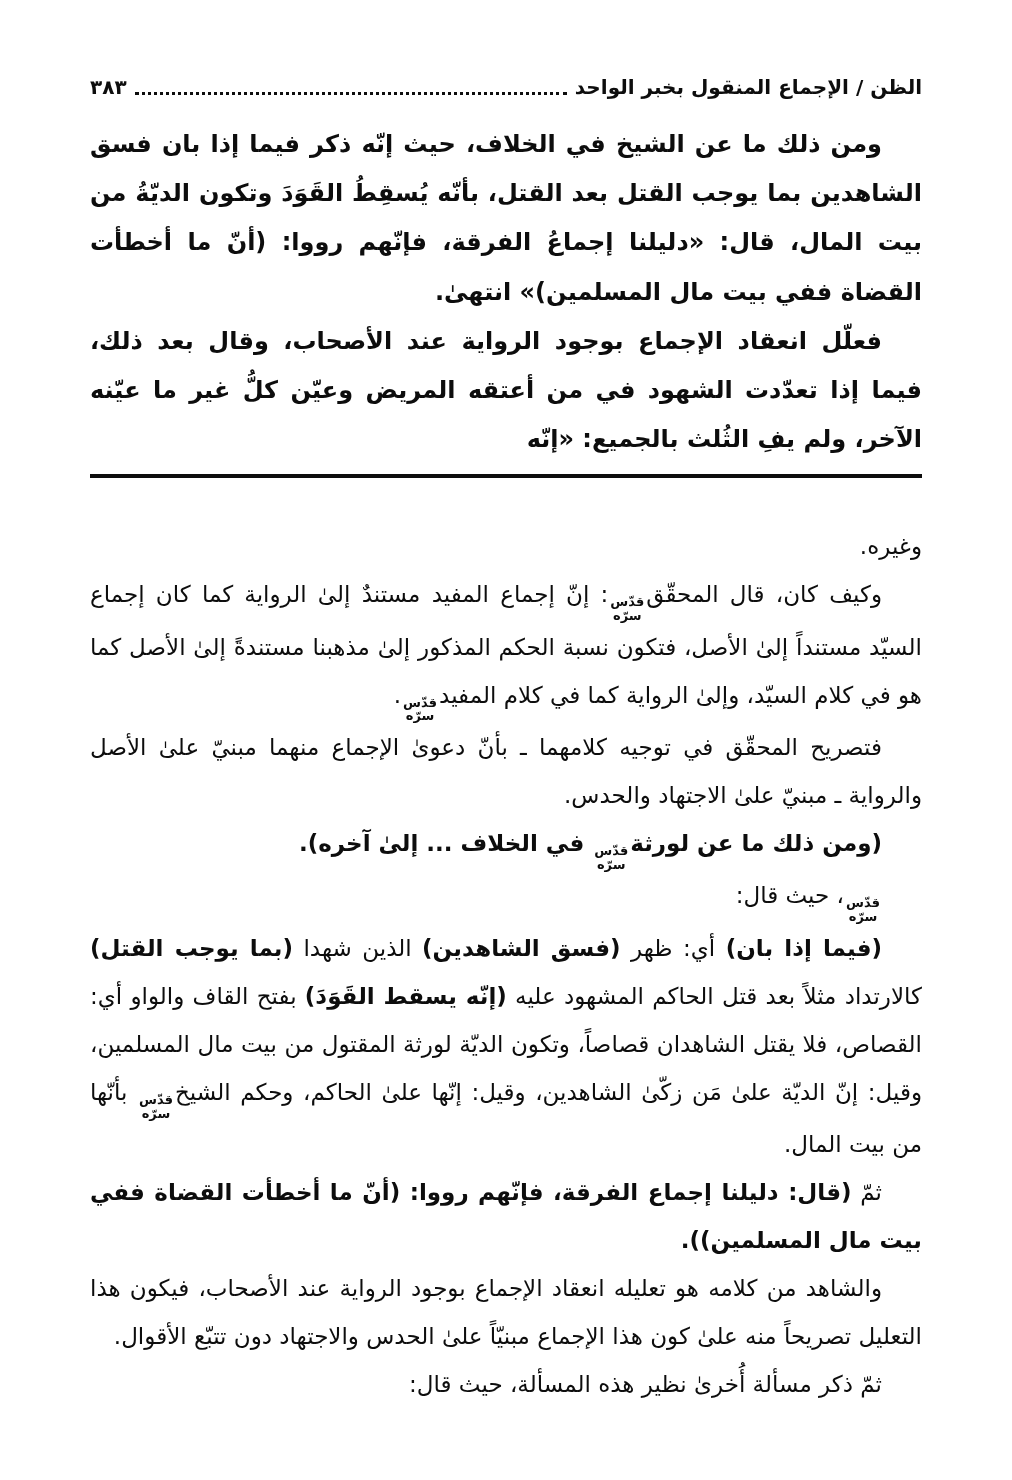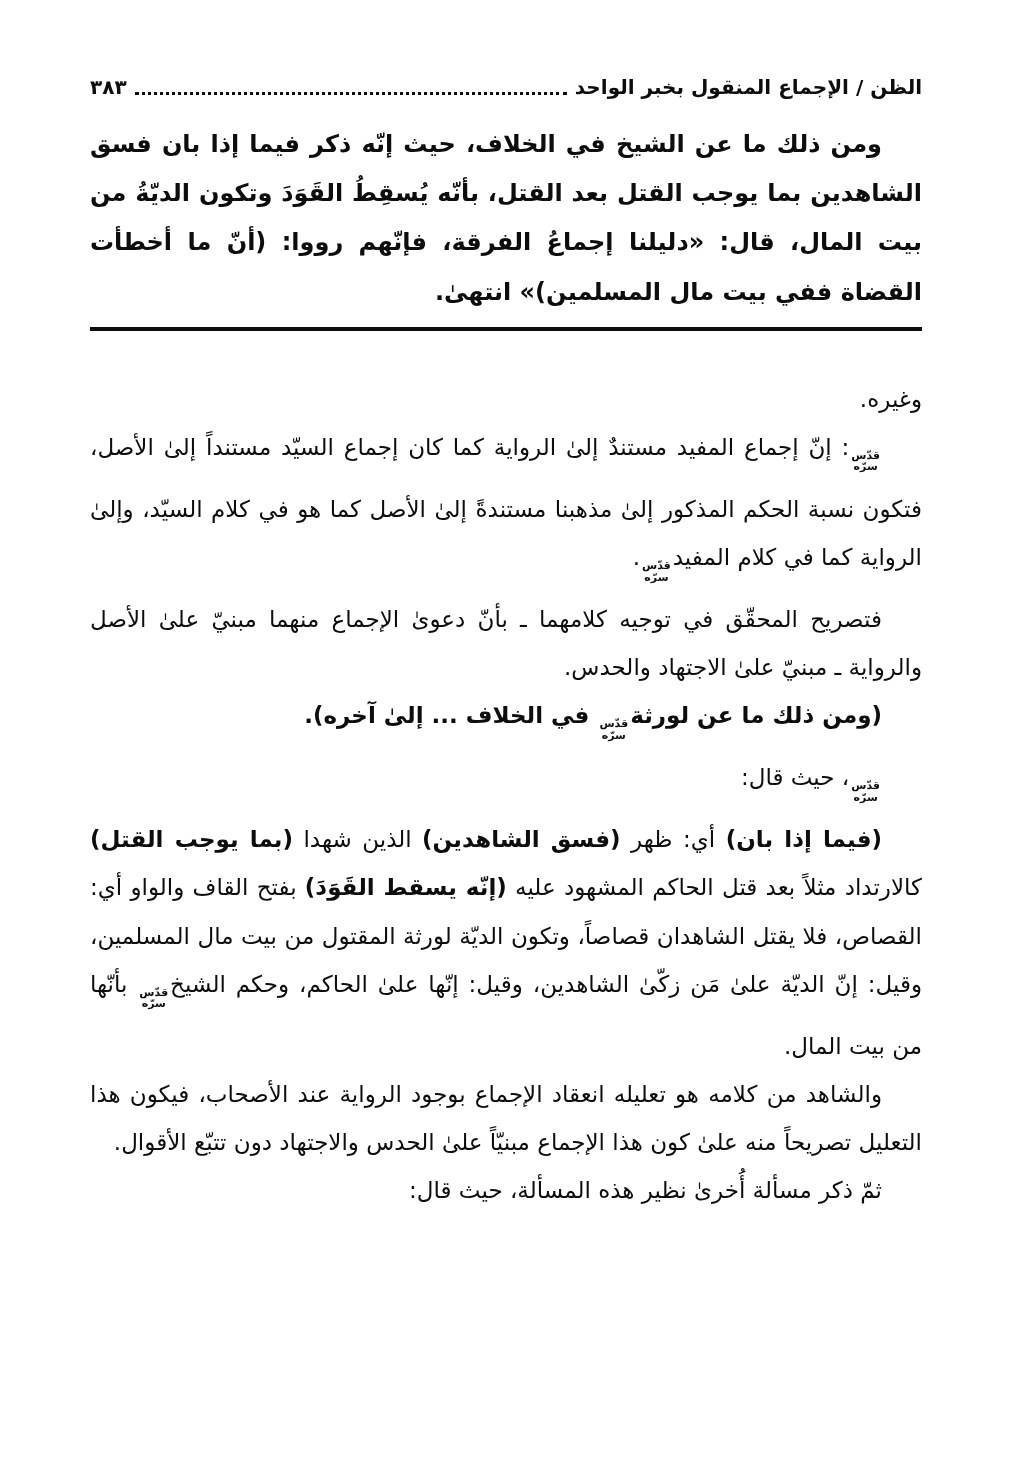--- a/index.html
+++ b/index.html
@@ -21,60 +21,62 @@
   
   .divider{border:none;border-top:4px solid #0d0d0d;margin:10px 0 0 0;height:0;}
   
   .sharh{margin-top:44px;font-size:23px;line-height:2.09;}
   .sharh p{margin:0;text-align:justify;}
   .para.indent{text-indent:40px;}
   .b{font-weight:bold;}
   
   .hon{
     display:inline-flex;flex-direction:column;align-items:center;
-    font-size:11px;line-height:1.05;font-weight:bold;
-    vertical-align:-4px;margin:12px 2px;text-indent:0;
+    font-size:13px;line-height:1.05;font-weight:bold;
+    vertical-align:-4px;margin:0 2px;text-indent:0;
   }
 </style>
 </head>
 <body>
 
 <div class="page">
 
   <div class="hdr">
     <span class="title">الظن / الإجماع المنقول بخبر الواحد</span>
     <span class="dots"></span>
     <span class="pnum">٣٨٣</span>
   </div>
 
   <section class="matn" id="matn">
       <p class="para indent"><span class="">ومن ذلك ما عن الشيخ في الخلاف، حيث إنّه ذكر فيما إذا بان فسق الشاهدين بما يوجب القتل بعد القتل، بأنّه يُسقِطُ القَوَدَ وتكون الديّةُ من بيت المال، قال: «دليلنا إجماعُ الفرقة، فإنّهم رووا: (أنّ ما أخطأت القضاة ففي بيت مال المسلمين)» انتهىٰ.</span></p>
+      <p class="para indent"><span class="">فعلّل انعقاد الإجماع بوجود الرواية عند الأصحاب، وقال بعد ذلك، فيما إذا تعدّدت الشهود في من أعتقه المريض وعيّن كلُّ غير ما عيّنه الآخر، ولم يفِ الثُلث بالجميع: «إنّه</span></p>
     </section>
 
   <hr class="divider">
 
   <section class="sharh" id="sharh">
       <p class="para"><span class="">وغيره.</span></p>
-      <p class="para indent"><span class="hon">
+      <p class="para indent"><span class="">وكيف كان، قال المحقّق</span><span class="hon">
           <span>قدّس</span>
           <span>سرّه</span>
         </span><span class="">: إنّ إجماع المفيد مستندٌ إلىٰ الرواية كما كان إجماع السيّد مستنداً إلىٰ الأصل، فتكون نسبة الحكم المذكور إلىٰ مذهبنا مستندةً إلىٰ الأصل كما هو في كلام السيّد، وإلىٰ الرواية كما في كلام المفيد</span><span class="hon">
           <span>قدّس</span>
           <span>سرّه</span>
         </span><span class="">.</span></p>
       <p class="para indent"><span class="">فتصريح المحقّق في توجيه كلامهما ـ بأنّ دعوىٰ الإجماع منهما مبنيّ علىٰ الأصل والرواية ـ مبنيّ علىٰ الاجتهاد والحدس.</span></p>
       <p class="para indent"><span class="b">(ومن ذلك ما عن لورثة</span><span class="hon">
           <span>قدّس</span>
           <span>سرّه</span>
         </span><span class="b"> في الخلاف ... إلىٰ آخره).</span></p>
       <p class="para indent"><span class="hon">
           <span>قدّس</span>
           <span>سرّه</span>
         </span><span class="">، حيث قال:</span></p>
       <p class="para indent"><span class="b">(فيما إذا بان)</span><span class=""> أي: ظهر </span><span class="b">(فسق الشاهدين)</span><span class=""> الذين شهدا </span><span class="b">(بما يوجب القتل)</span><span class=""> كالارتداد مثلاً بعد قتل الحاكم المشهود عليه </span><span class="b">(إنّه يسقط القَوَدَ)</span><span class=""> بفتح القاف والواو أي: القصاص، فلا يقتل الشاهدان قصاصاً، وتكون الديّة لورثة المقتول من بيت مال المسلمين، وقيل: إنّ الديّة علىٰ مَن زكّىٰ الشاهدين، وقيل: إنّها علىٰ الحاكم، وحكم الشيخ</span><span class="hon">
           <span>قدّس</span>
           <span>سرّه</span>
         </span><span class=""> بأنّها من بيت المال.</span></p>
+      <p class="para indent"><span class="">ثمّ </span><span class="b">(قال: دليلنا إجماع الفرقة، فإنّهم رووا: (أنّ ما أخطأت القضاة ففي بيت مال المسلمين)).</span></p>
       <p class="para indent"><span class="">والشاهد من كلامه هو تعليله انعقاد الإجماع بوجود الرواية عند الأصحاب، فيكون هذا التعليل تصريحاً منه علىٰ كون هذا الإجماع مبنيّاً علىٰ الحدس والاجتهاد دون تتبّع الأقوال.</span></p>
       <p class="para indent"><span class="">ثمّ ذكر مسألة أُخرىٰ نظير هذه المسألة، حيث قال:</span></p>
     </section>
 
 </div>
 
 </body></html>

